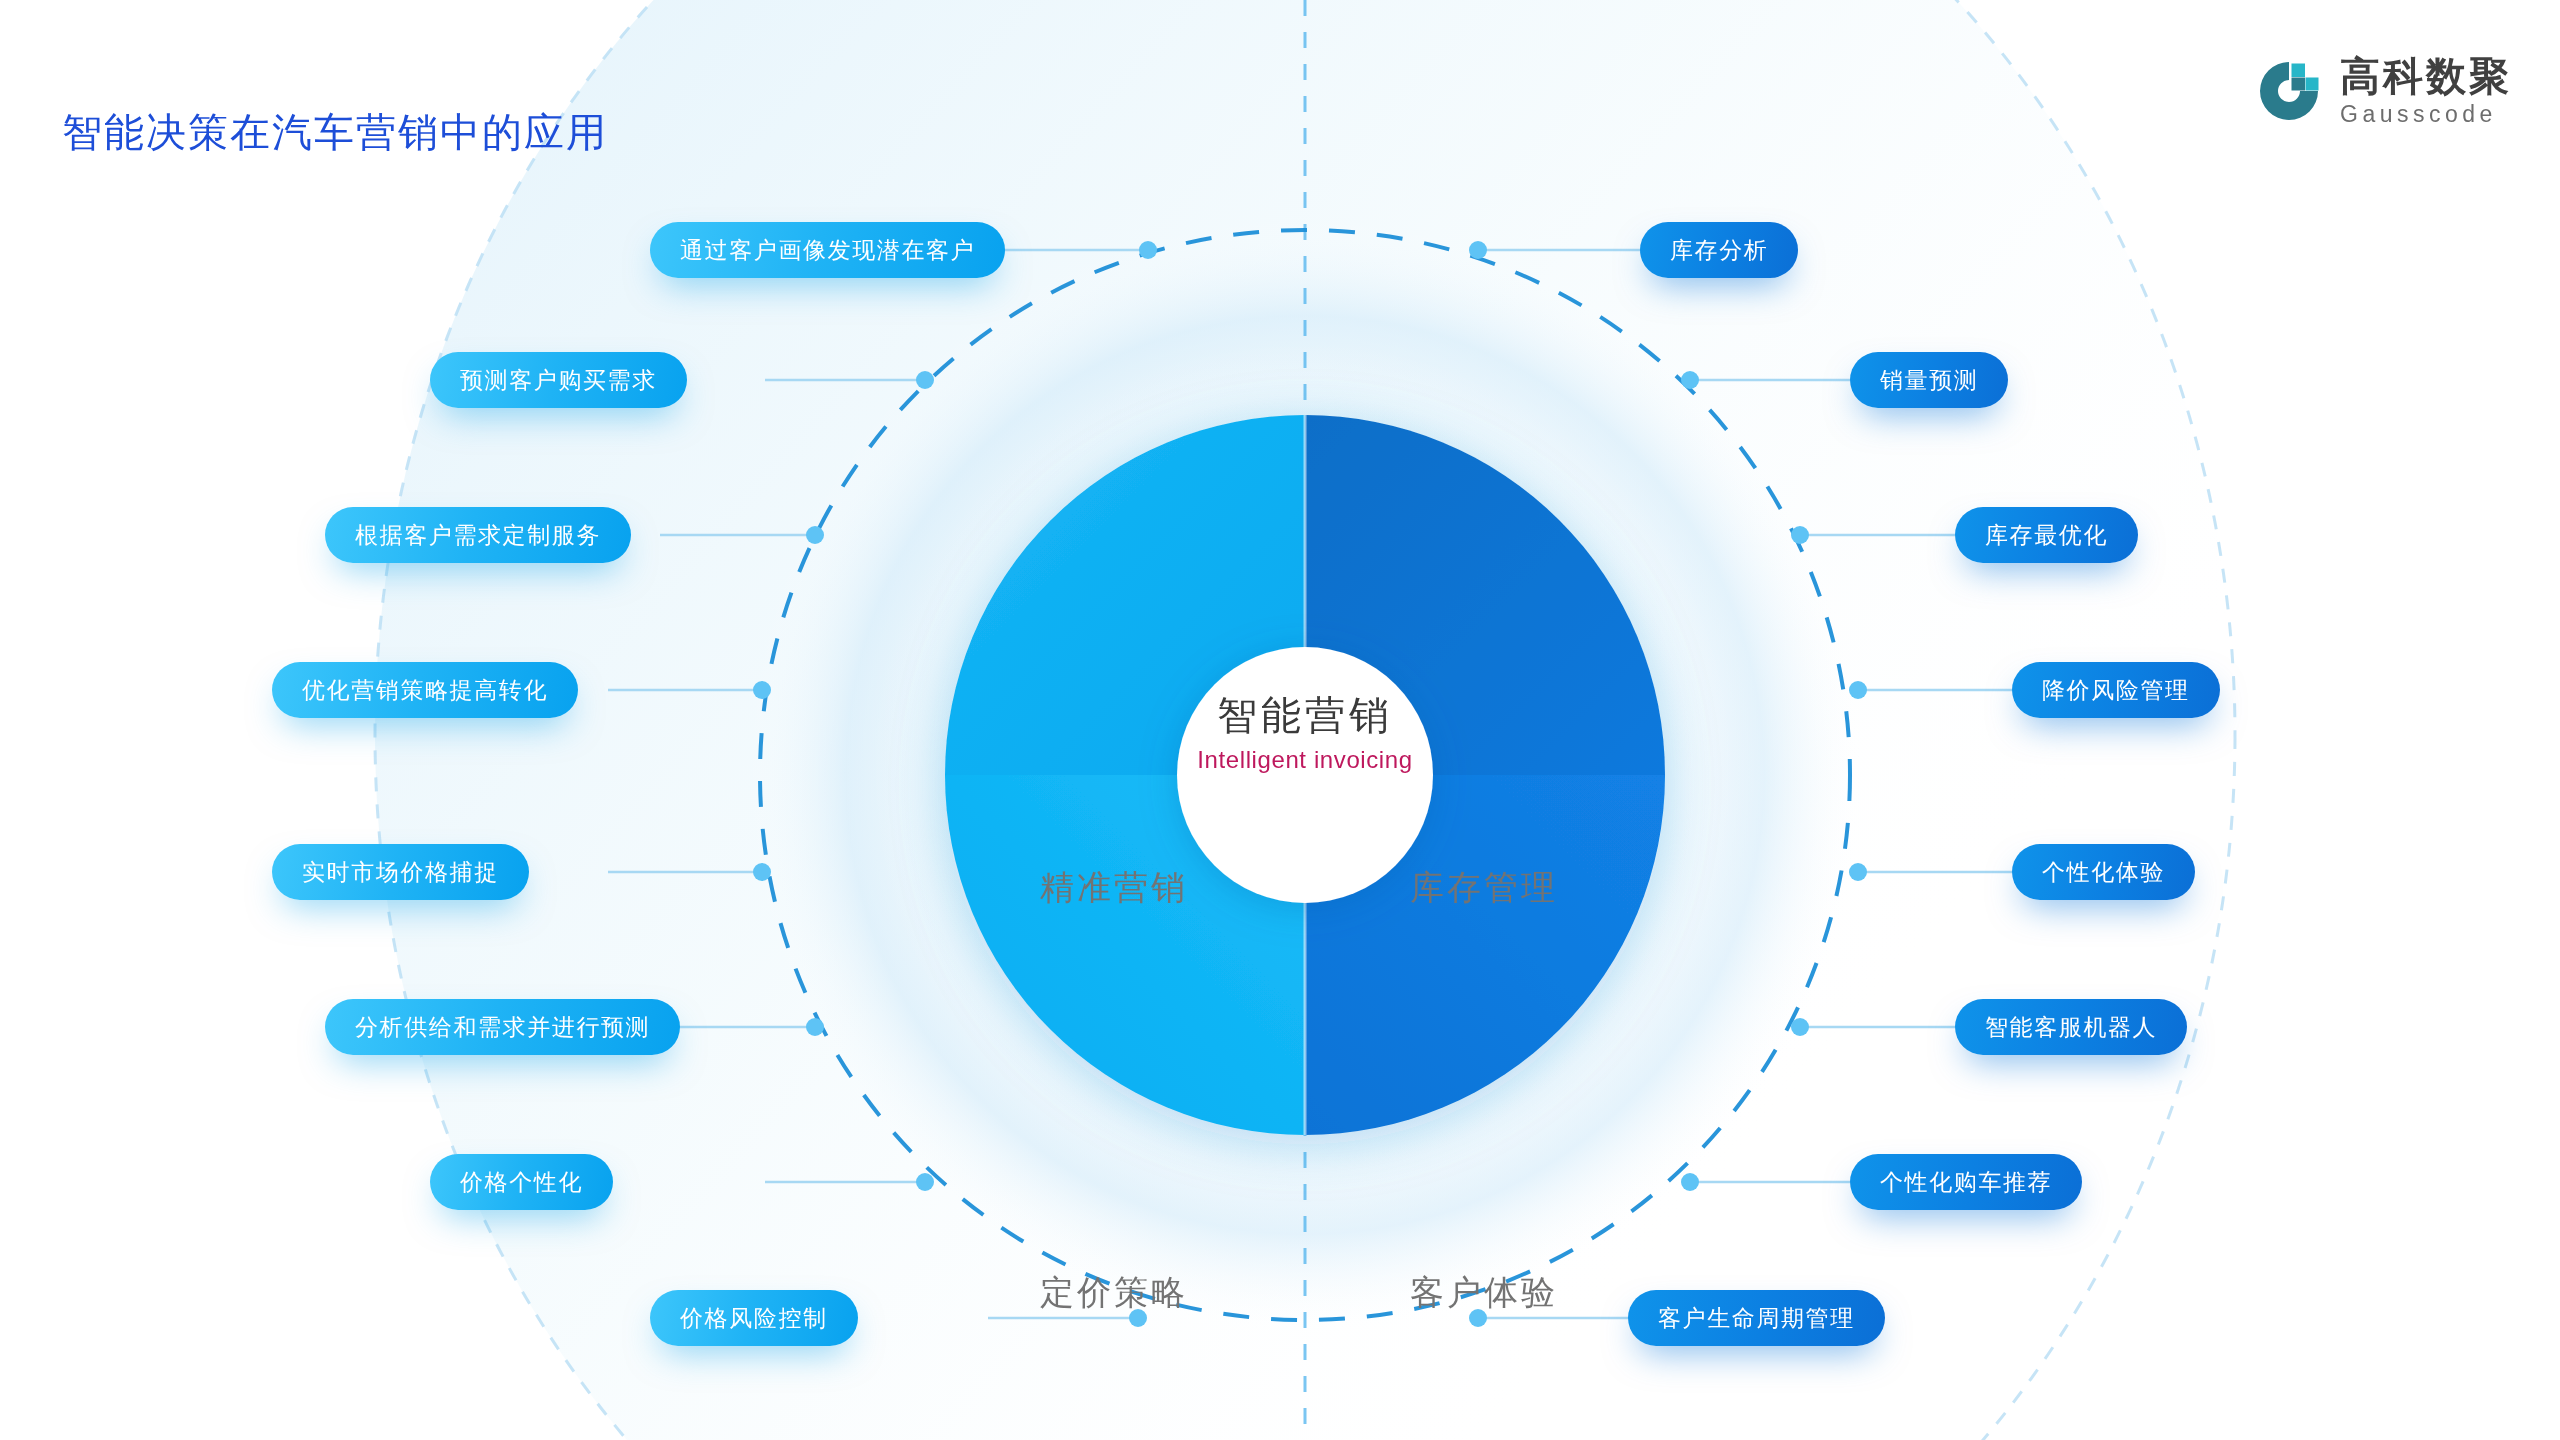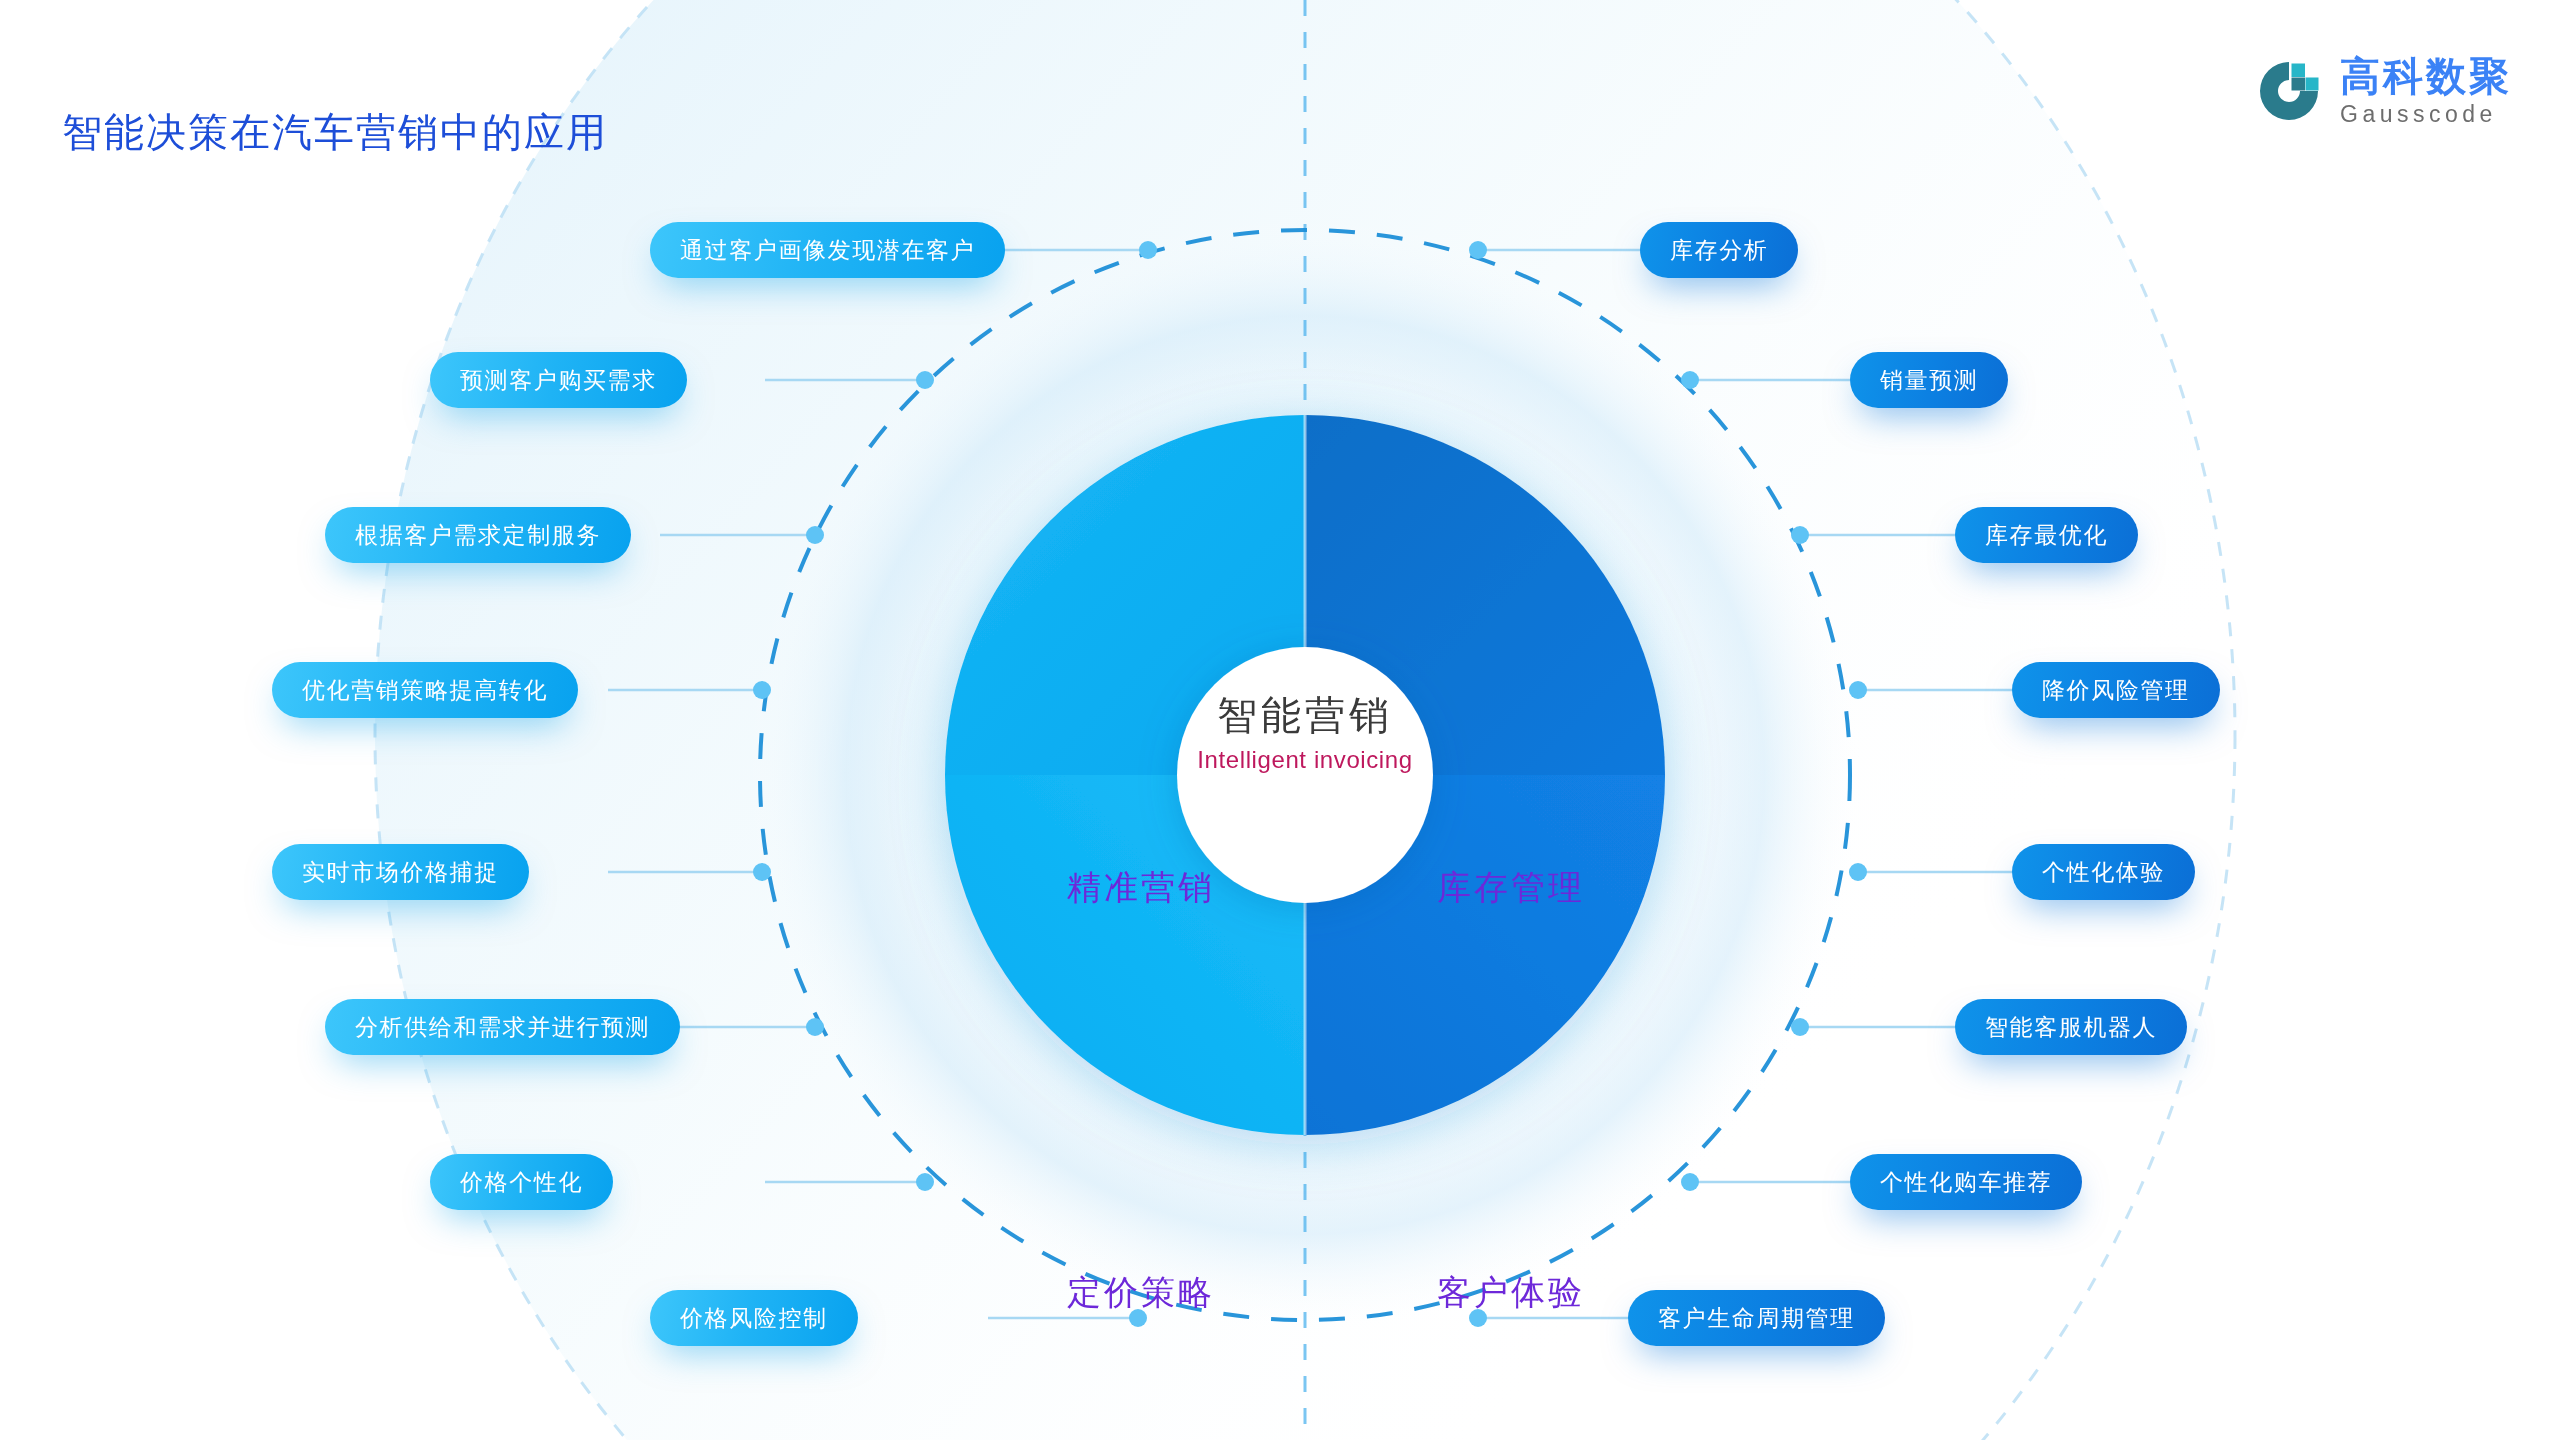--- a/index.html
+++ b/index.html
@@ -55,21 +55,21 @@
   .logo-mark { width: 66px; height: 66px; display: block; }
   .logo-text-block {
     display: flex;
     flex-direction: column;
     align-items: flex-start;
     line-height: 1;
   }
   .logo-cn {
     font-size: 40px;
     font-weight: 700;
-    color: #3b82f6;
+    color: #404040;
     letter-spacing: 3px;
     white-space: nowrap;
   }
   .logo-en {
     font-size: 23px;
     color: #6d6d6d;
     letter-spacing: 4.5px;
     margin-top: 7px;
     white-space: nowrap;
   }
@@ -79,26 +79,25 @@
     position: absolute;
     left: 855px;
     top: 325px;
     width: 900px;
     height: 900px;
   }
   .donut-svg { width: 900px; height: 900px; display: block; }
 
   .quad-label {
     position: absolute;
-    color: #6d28d9;
+    color: #737373;
     font-size: 34px;
     letter-spacing: 3px;
     white-space: nowrap;
     font-weight: 400;
-    margin-left: 27px;
   }
   .q-tl { left: 185px; top: 540px; }
   .q-tr { left: 555px; top: 540px; }
   .q-bl { left: 185px; top: 945px; }
   .q-br { left: 555px; top: 945px; }
 
   .core-text {
     position: absolute;
     left: 855px;
     top: 690px;

